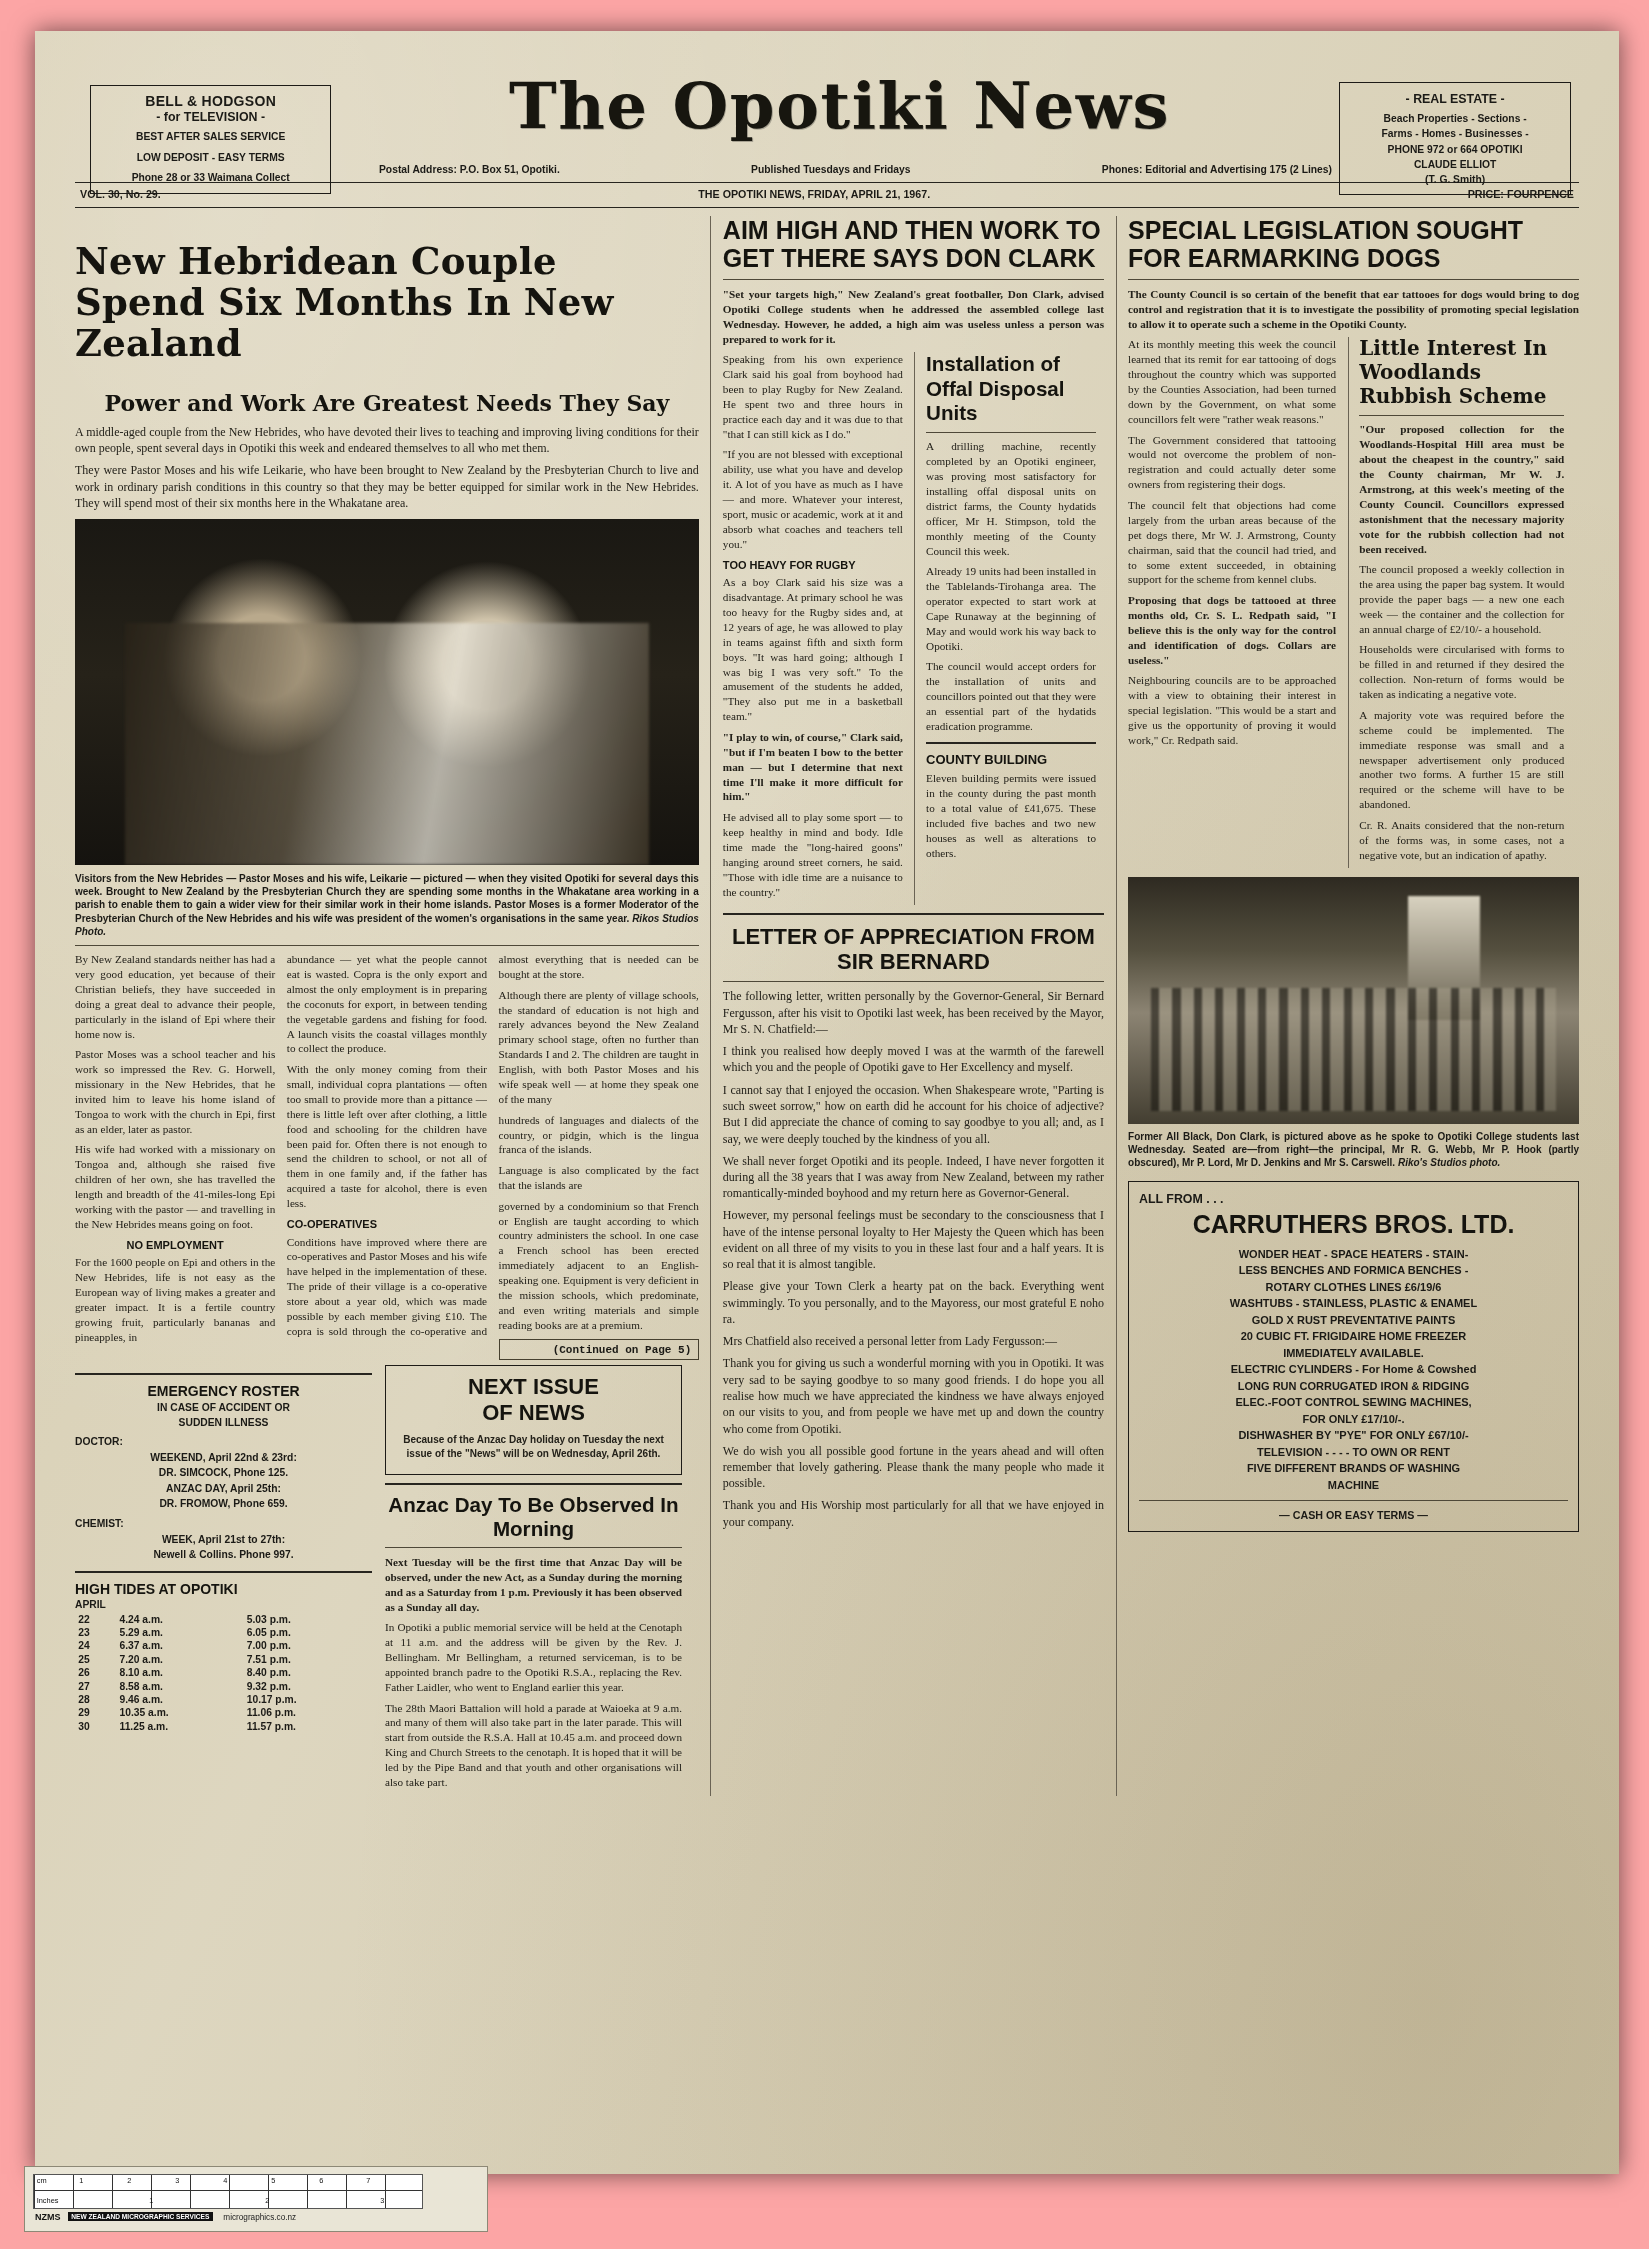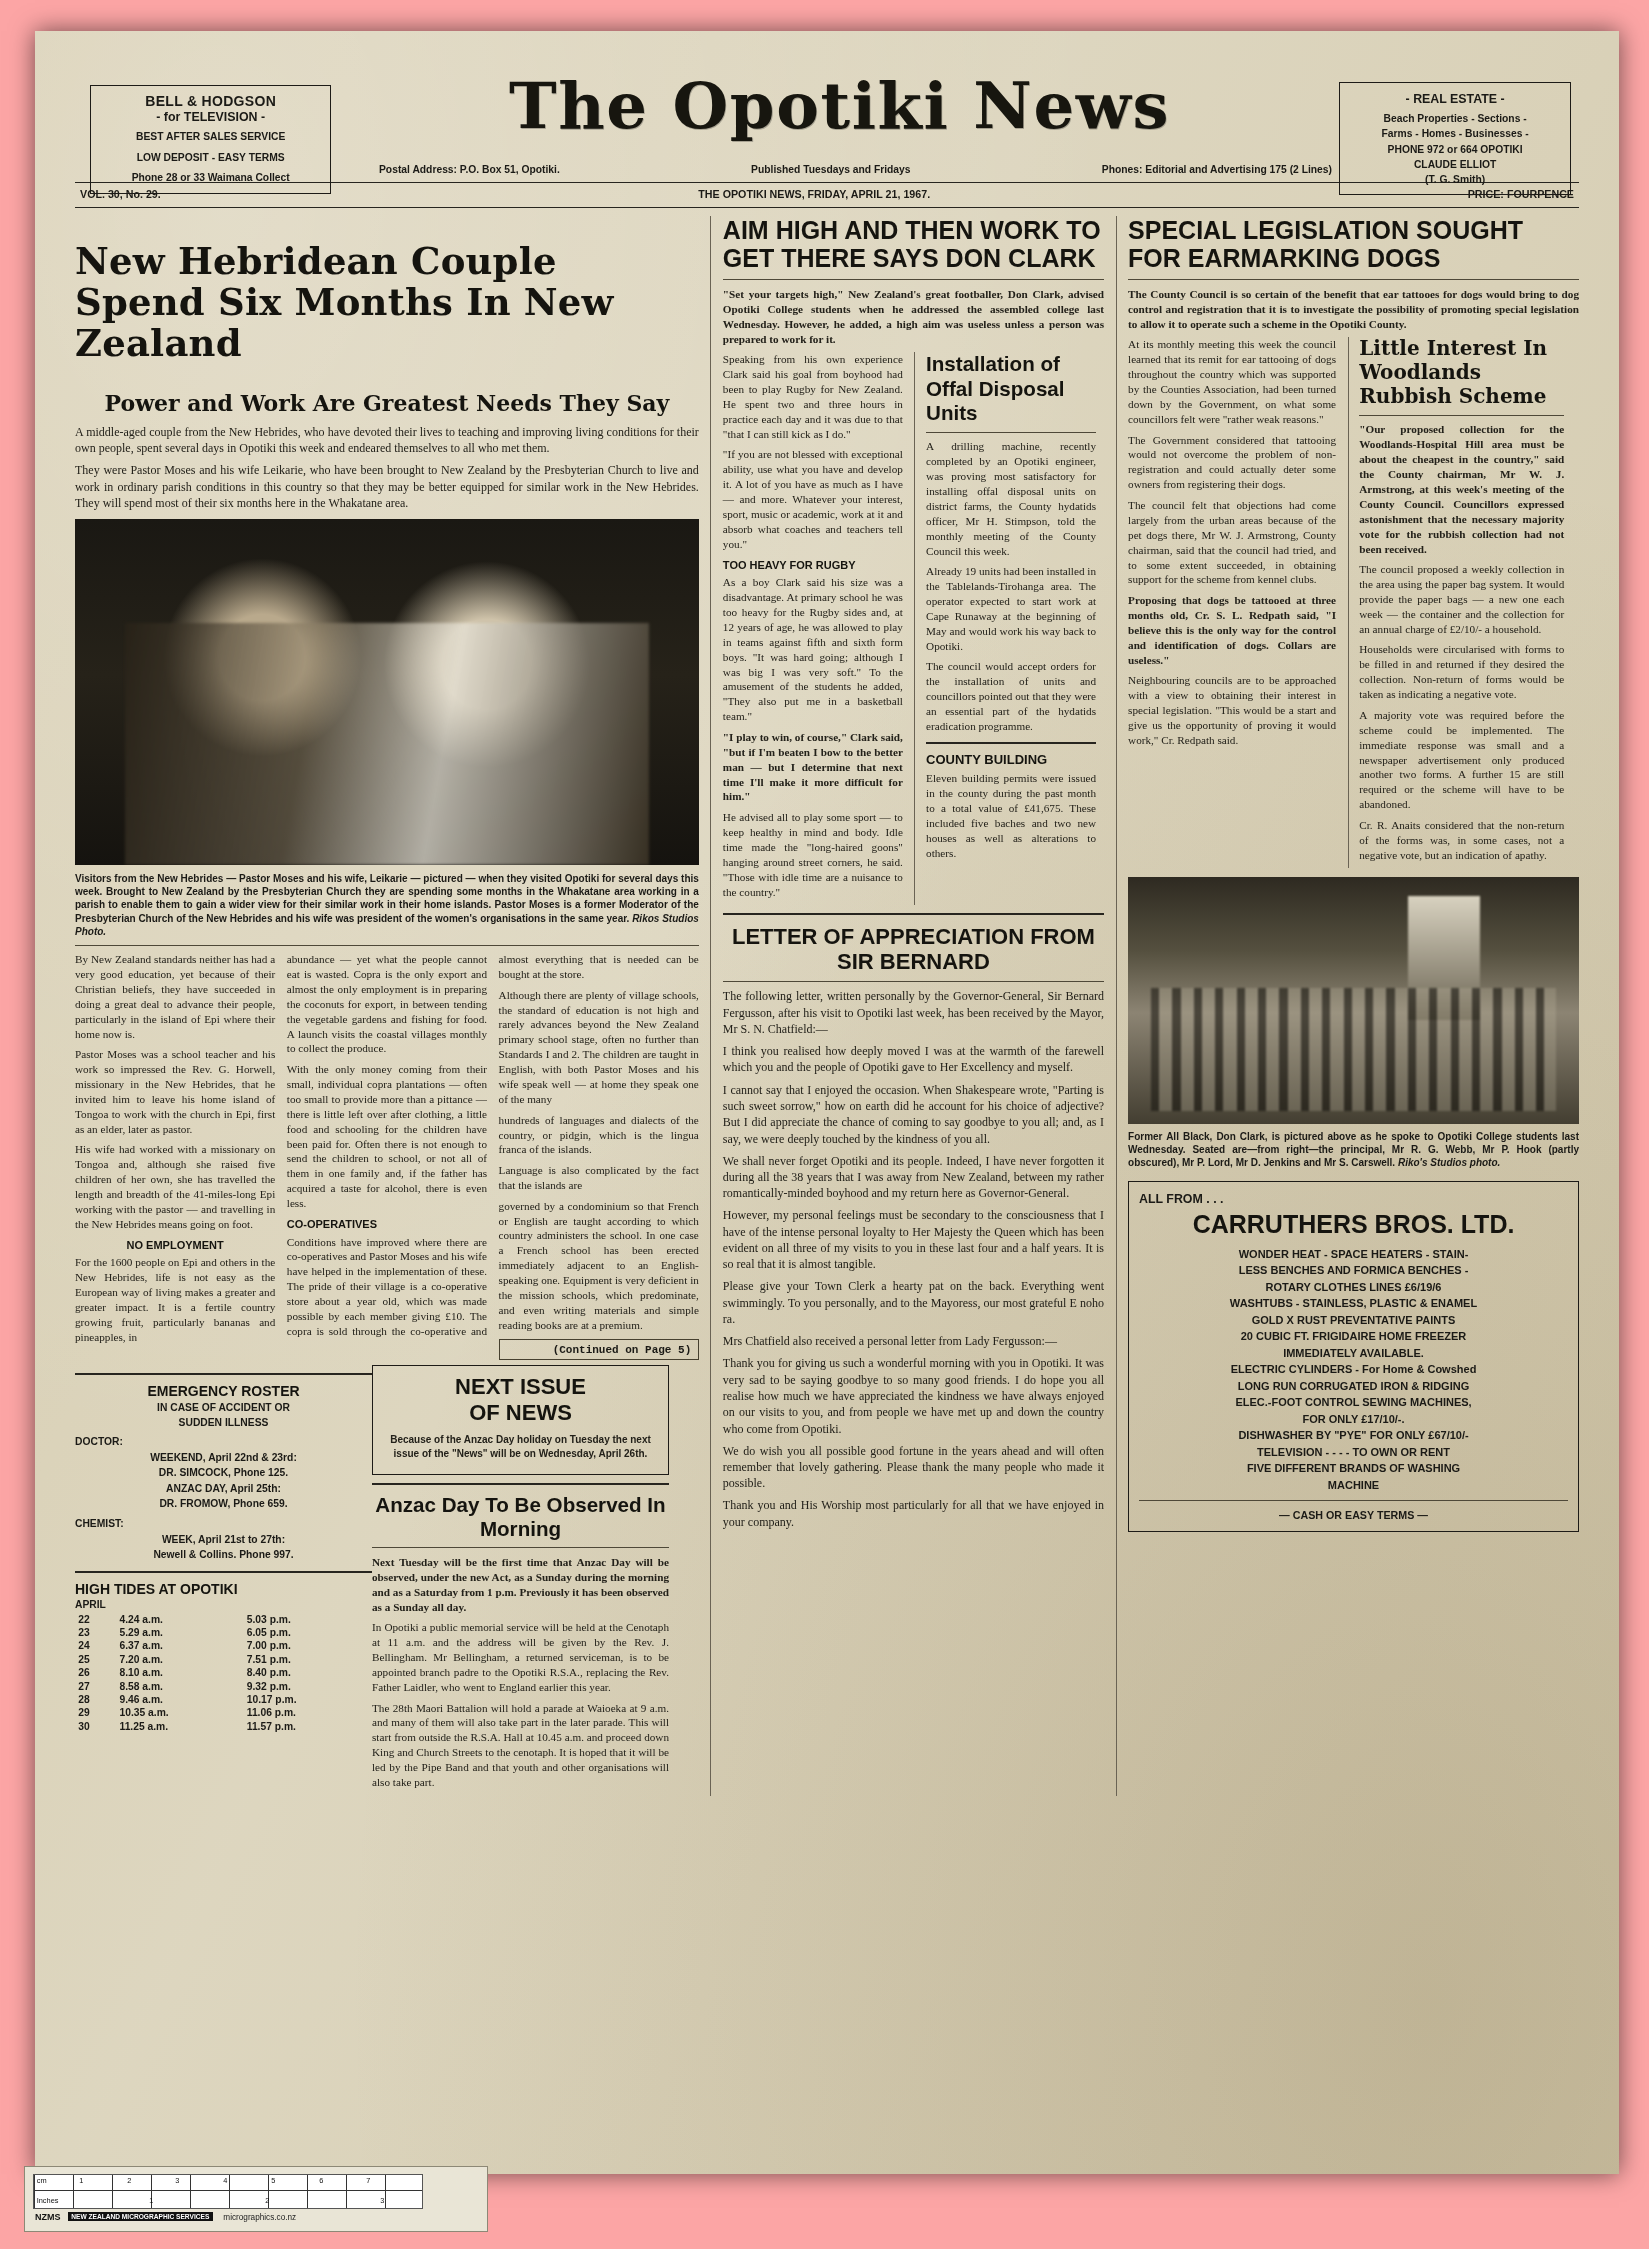--- a/index.html
+++ b/index.html
@@ -168,21 +168,21 @@
             <p>With the only money coming from their small, individual copra plantations — often too small to provide more than a pittance — there is little left over after clothing, a little food and schooling for the children have been paid for. Often there is not enough to send the children to school, or not all of them in one family and, if the father has acquired a taste for alcohol, there is even less.</p>
             <div class="minihead">CO-OPERATIVES</div>
             <p>Conditions have improved where there are co-operatives and Pastor Moses and his wife have helped in the implementation of these. The pride of their village is a co-operative store about a year old, which was made possible by each member giving £10. The copra is sold through the co-operative and almost everything that is needed can be bought at the store.</p>
             <p>Although there are plenty of village schools, the standard of education is not high and rarely advances beyond the New Zealand primary school stage, often no further than Standards I and 2. The children are taught in English, with both Pastor Moses and his wife speak well — at home they speak one of the many</p>
             <p>hundreds of languages and dialects of the country, or pidgin, which is the lingua franca of the islands.</p>
             <p>Language is also complicated by the fact that the islands are</p>
             <p>governed by a condominium so that French or English are taught according to which country administers the school. In one case a French school has been erected immediately adjacent to an English-speaking one. Equipment is very deficient in the mission schools, which predominate, and even writing materials and simple reading books are at a premium.</p>
             <div class="contbox">(Continued on Page 5)</div>
           </div>
 
-          <div style="display:flex;margin-top:5px;">
+          <div style="display:flex;gap:13px;margin-top:5px;">
             <div style="width:297px;">
               <div class="hr-thick"></div>
               <div class="adbox" style="margin-top:0;border:none;padding:0;">
                 <div class="adtitle" style="font-size:14px;">EMERGENCY ROSTER</div>
                 <div class="adline">IN CASE OF ACCIDENT OR</div>
                 <div class="adline">SUDDEN ILLNESS</div>
                 <div class="adline" style="text-align:left;margin-top:3.3px;">DOCTOR:</div>
                 <div class="adline">WEEKEND, April 22nd &amp; 23rd:</div>
                 <div class="adline">DR. SIMCOCK, Phone 125.</div>
                 <div class="adline">ANZAC DAY, April 25th:</div>

